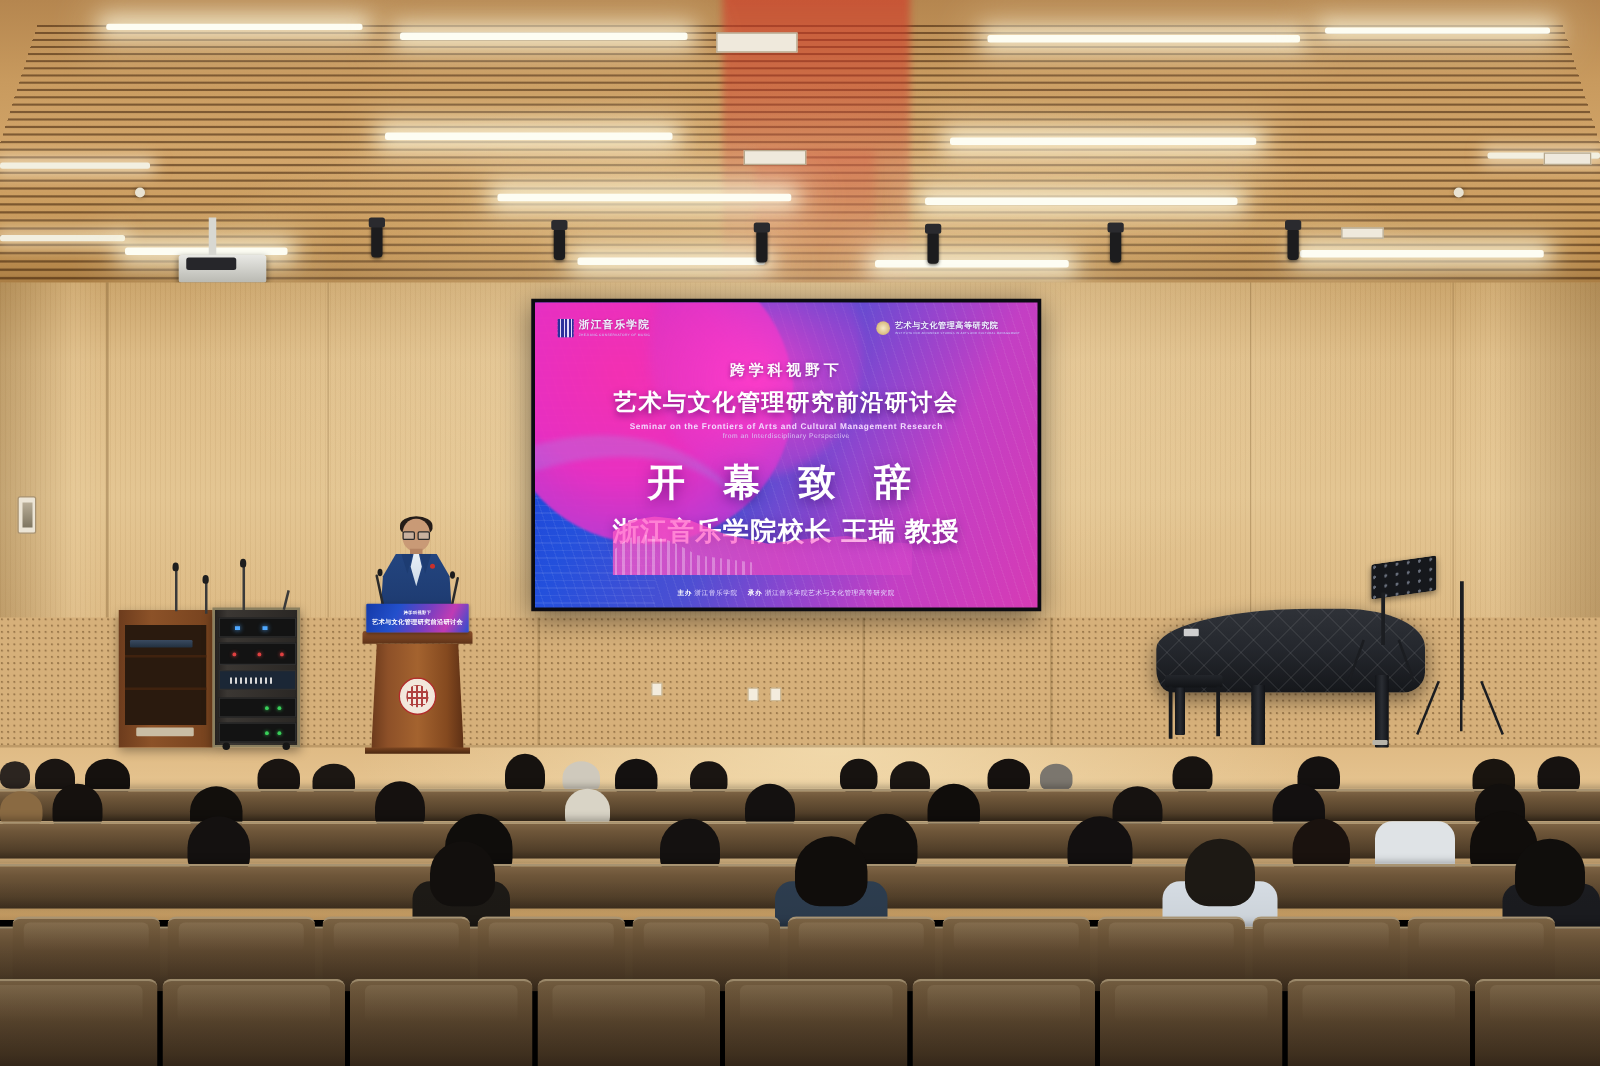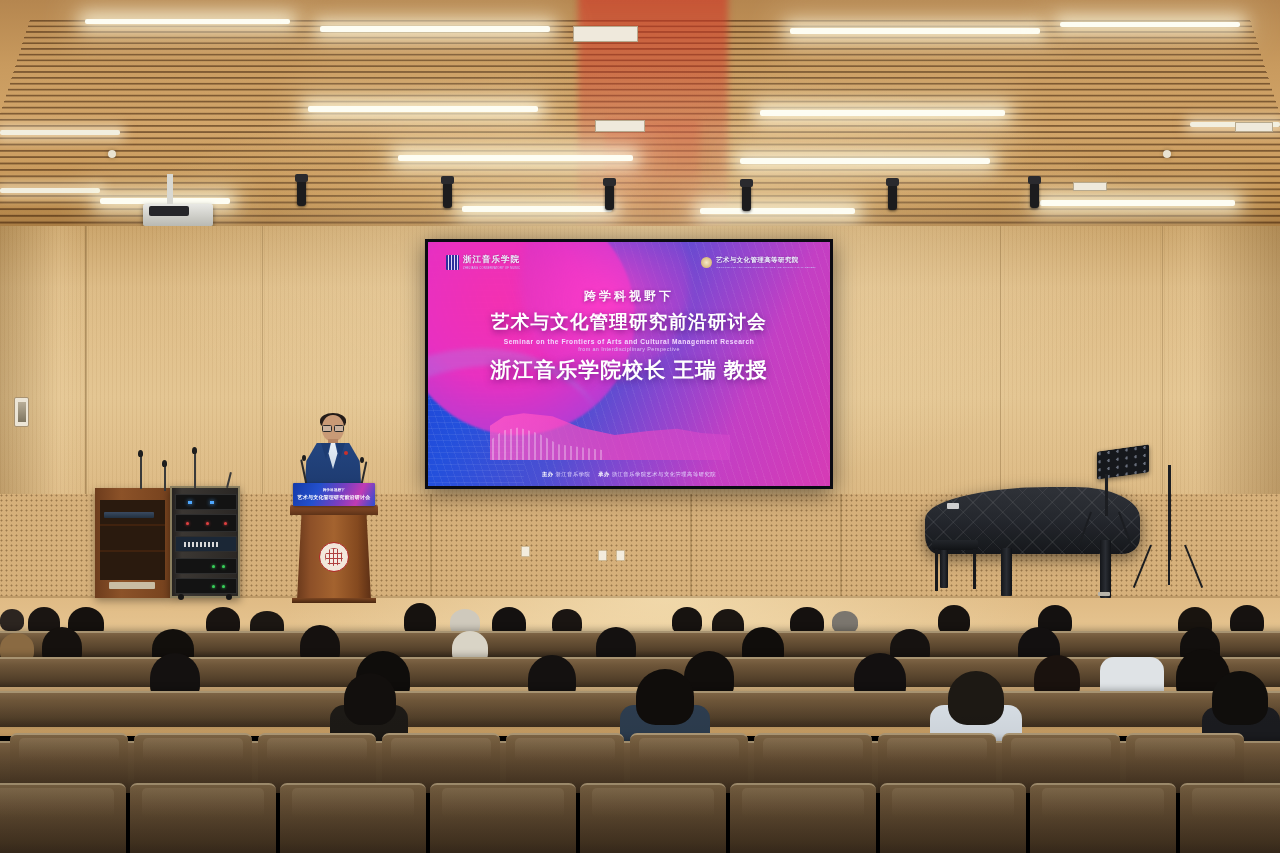--- a/index.html
+++ b/index.html
@@ -457,20 +457,21 @@
           <div class="logo-txt-cn" style="font-size:6.5px;letter-spacing:0.4px;">艺术与文化管理高等研究院</div>
           <div class="logo-txt-en" style="font-size:2.2px;">INSTITUTE FOR ADVANCED STUDIES IN ARTS AND CULTURAL MANAGEMENT</div>
         </div>
       </div>
 
       <div class="scr-center">
         <div class="t-kua">跨学科视野下</div>
         <div class="t-main">艺术与文化管理研究前沿研讨会</div>
         <div class="t-en1">Seminar on the Frontiers of Arts and Cultural Management Research</div>
         <div class="t-en2">from an Interdisciplinary Perspective</div>
+        <div class="t-open">开 幕 致 辞</div>
         <div class="t-sub">浙江音乐学院校长 王瑞 教授</div>
       </div>
 
       <div class="scr-building"></div>
       <div class="scr-building-bars"></div>
 
       <div class="scr-footer">
         <b>主办</b>
         <span>浙江音乐学院</span>
         &nbsp;&nbsp;

